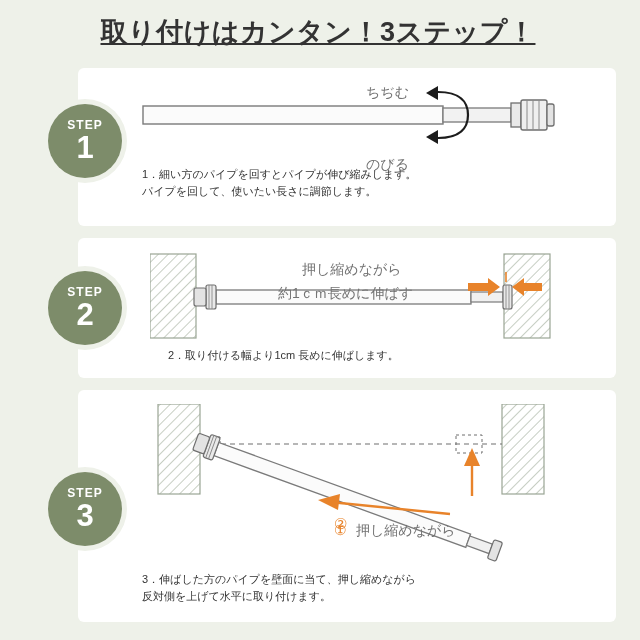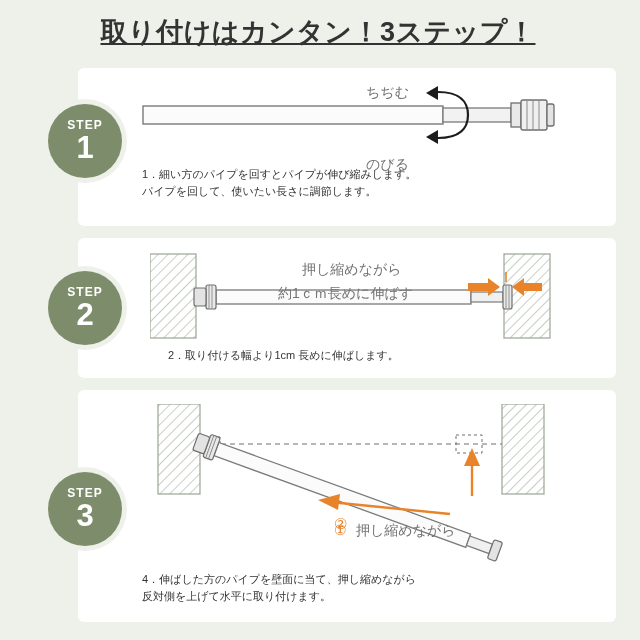--- a/index.html
+++ b/index.html
@@ -232,16 +232,16 @@
     </svg>
   </div>
 
   <div class="lbl lbl-orange" style="top:515px; left:334px; font-size:15px;">②</div>
 
   <div class="lbl lbl-orange" style="top:520px; left:330px;"></div>
 
   <div class="lbl" style="top:522px; left:334px; color:#e8832a;">①</div>
   <div class="lbl" style="top:522px; left:356px;">押し縮めながら</div>
 
-  <div class="caption" id="cap3">4．伸ばした方のパイプを壁面に当て、押し縮めながら
+  <div class="caption" id="cap3">3．伸ばした方のパイプを壁面に当て、押し縮めながら
 反対側を上げて水平に取り付けます。</div>
 
 </div>
 
 </body></html>

